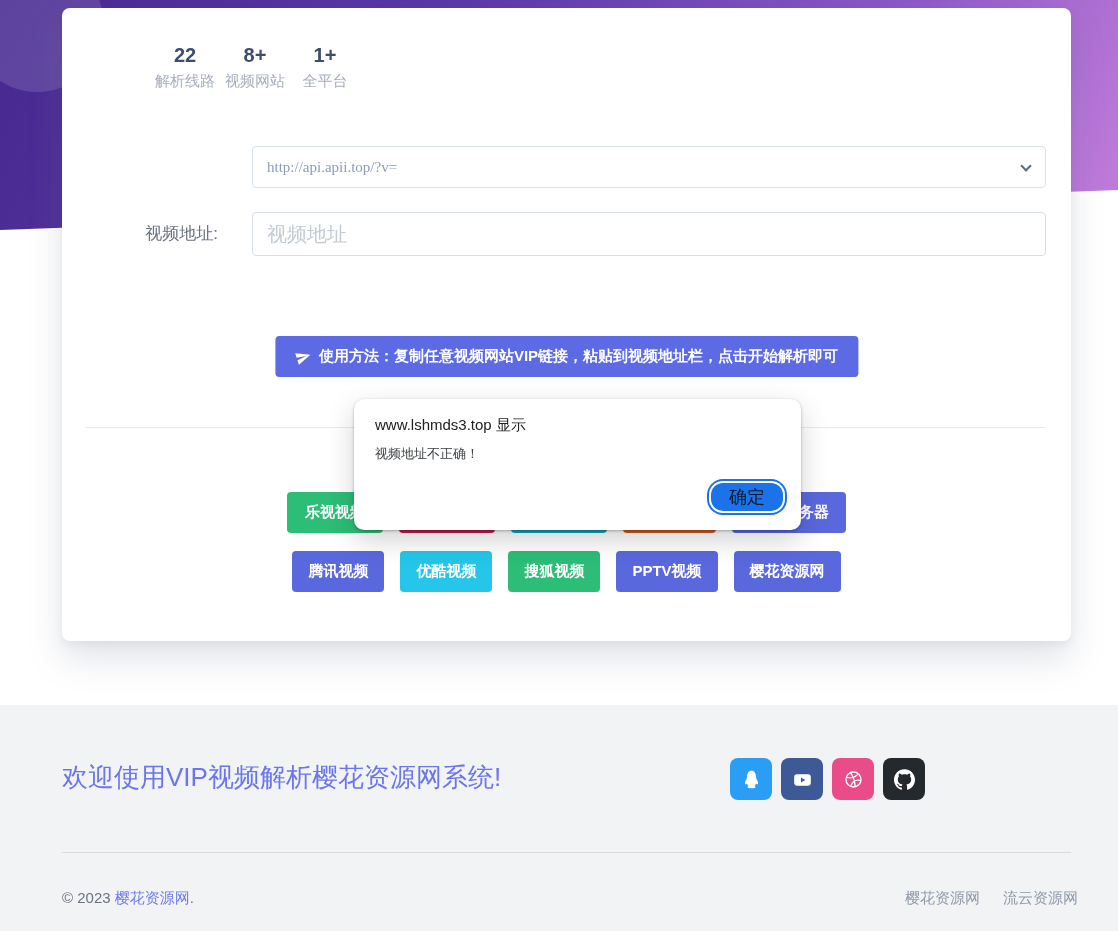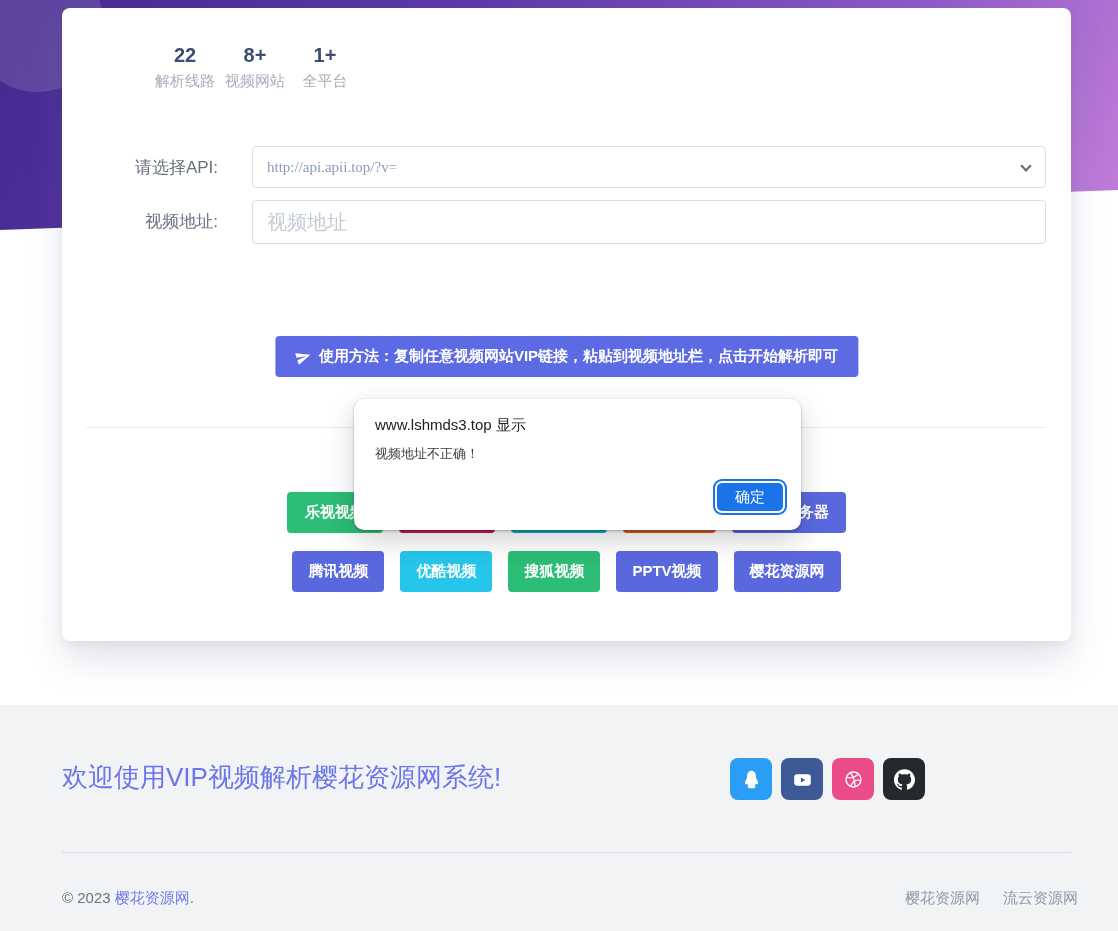--- a/index.html
+++ b/index.html
@@ -23,21 +23,21 @@
     position:absolute; left:62px; top:8px; width:1009px; height:633px;
     background:#fff; border-radius:8px;
     box-shadow:0 18px 35px rgba(110,120,150,.20), 0 4px 10px rgba(0,0,0,.05);
   }
   .stats { position:absolute; left:88px; top:34px; display:flex; }
   .stat { width:70px; text-align:center; }
   .stat-value { font-size:20px; font-weight:bold; color:#3c4d6d; line-height:26px; }
   .stat-label { font-size:15px; color:#a6adbb; line-height:22px; margin-top:2px; }
   .form-row { position:absolute; left:0; width:100%; height:44px; }
   .row-api { top:138px; }
-  .row-video { top:192px;padding-left:40px; }
+  .row-video { top:204px;padding-left:40px; }
   .form-label {
     position:absolute; left:0; width:156px; text-align:right;
     font-size:17px; color:#67707f; line-height:44px;
   }
   .field-wrap { position:absolute; left:190px; width:794px; height:100%; }
   select.api-select {
     width:100%; height:42px; appearance:none; -webkit-appearance:none;
     border:1px solid #d8e2ec; border-radius:4px; background:#fff;
     padding:0 36px 0 14px; font-size:15px; color:#8c9cb8; outline:none;
     font-family:Liberation Serif, serif;
@@ -87,22 +87,22 @@
   
   .dialog {
     position:absolute; left:354px; top:399px; width:447px; height:131px;
     background:#fff; border-radius:10px; z-index:50;
     box-shadow:0 1px 3px rgba(0,0,0,.28), 0 10px 28px rgba(0,0,0,.18);
   }
   .dialog-title { position:absolute; left:21px; top:17px; font-size:15px; color:#202124; }
   .dialog-message { position:absolute; left:21px; top:46px; font-size:13px; color:#3c4043; }
   .dialog-confirm {
     position:absolute; right:18px; bottom:19px; height:28px; padding:0 18px;
-    background:#1a73e8; color:#ffffff; border:none; border-radius:5px;
-    font-size:15px; cursor:pointer; font-family:inherit;
+    background:#1a73e8; color:#0f172a; border:none; border-radius:12px;
+    font-size:18px; cursor:pointer; font-family:inherit;
     box-shadow:0 0 0 2px #ffffff, 0 0 0 4px #1a73e8;
   }
   
   .footer {
     position:absolute; left:0; top:705px; width:1118px; height:226px;
     background:#f2f3f5;
   }
   .footer-heading {
     position:absolute; left:62px; top:760px; font-size:26px; color:#6a76e9;
     font-weight:normal;
@@ -142,21 +142,20 @@
       <div class="stat-value">8+</div>
       <div class="stat-label">视频网站</div>
     </div>
     <div class="stat">
       <div class="stat-value">1+</div>
       <div class="stat-label">全平台</div>
     </div>
   </div>
 
   <div class="form-row row-api">
-    <div class="form-label">请选择API:</div>
     <div class="field-wrap">
       <select class="api-select">
         <option>http://api.apii.top/?v=</option>
       </select>
       <span class="chevron-down"></span>
     </div>
   </div>
 
   <div class="form-row row-video">
     <div class="form-label">视频地址:</div>

